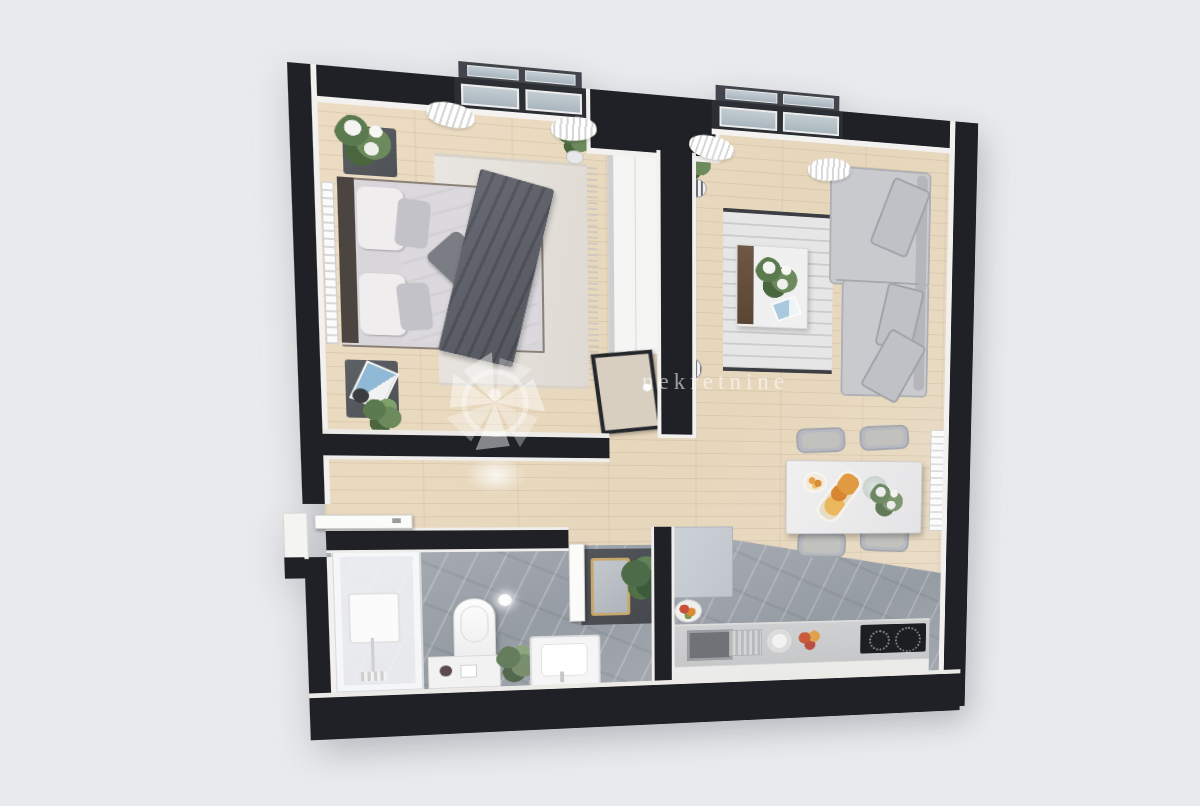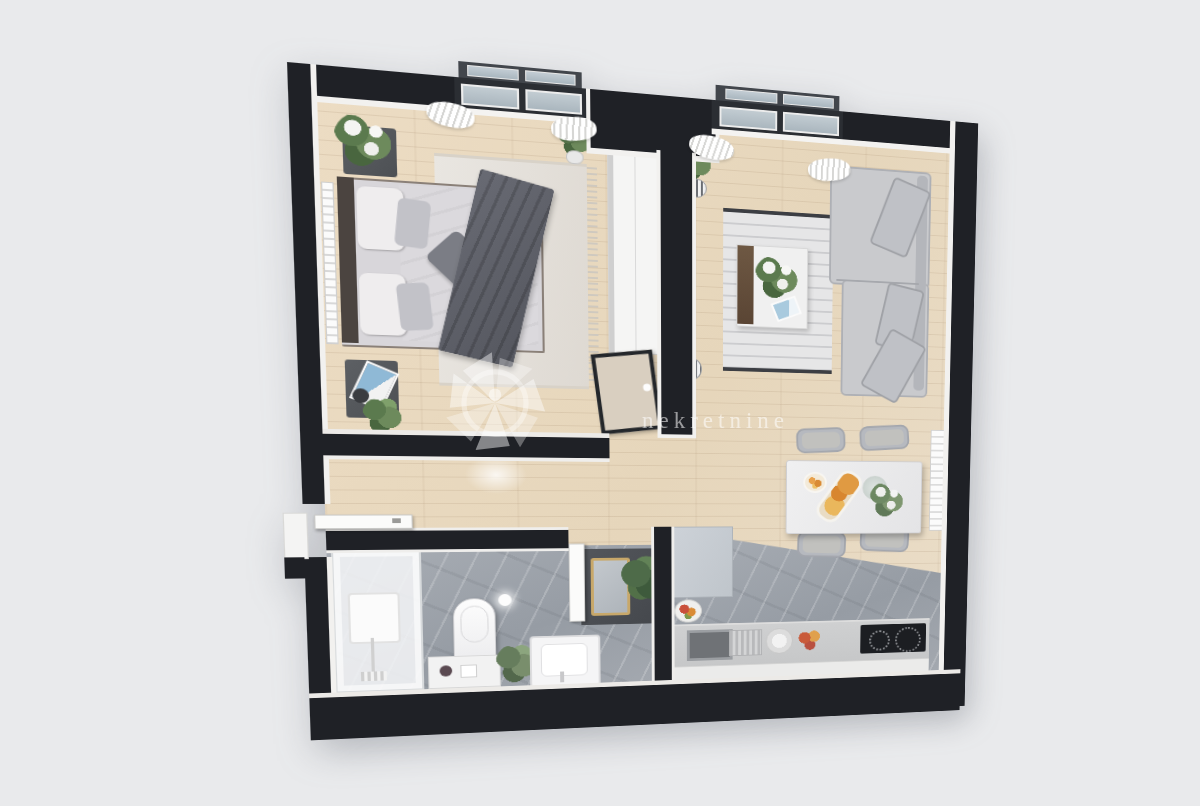--- a/index.html
+++ b/index.html
@@ -57,21 +57,21 @@
   .chair{position:absolute;background:#b6b9bf;border:2px solid #a3a6ad;border-radius:9px;}
   .chair::after{content:"";position:absolute;left:4px;right:4px;top:3px;bottom:3px;
     border-radius:6px;background:#c6c4bd;opacity:.7;}
   .vasestripe{position:absolute;border-radius:50%;
     background:repeating-linear-gradient(90deg,#f2f2f2 0 3px,#6a6d72 3px 5px);
     border:1px solid #9a9da2;}
   
   #wm{position:absolute;left:0;top:0;width:1200px;height:806px;pointer-events:none;}
   .wm-brand{position:absolute;left:540px;top:340px;font-family:"Liberation Serif",serif;
     font-size:58px;color:rgba(255,255,255,0.62);letter-spacing:2px;text-shadow:0 0 2px rgba(255,255,255,0.2);}
-  .wm-tag{position:absolute;left:642px;top:408px;font-family:"Liberation Serif",serif;
+  .wm-tag{position:absolute;left:642px;top:369px;font-family:"Liberation Serif",serif;
     font-size:23px;color:rgba(255,255,255,0.55);letter-spacing:5px;}
 </style>
 </head>
 <body>
 
 <div id="stage">
 
   <div id="plan">
 
     <div class="abs wood" style="left:20px;top:30px;width:634px;height:605px;"></div>

